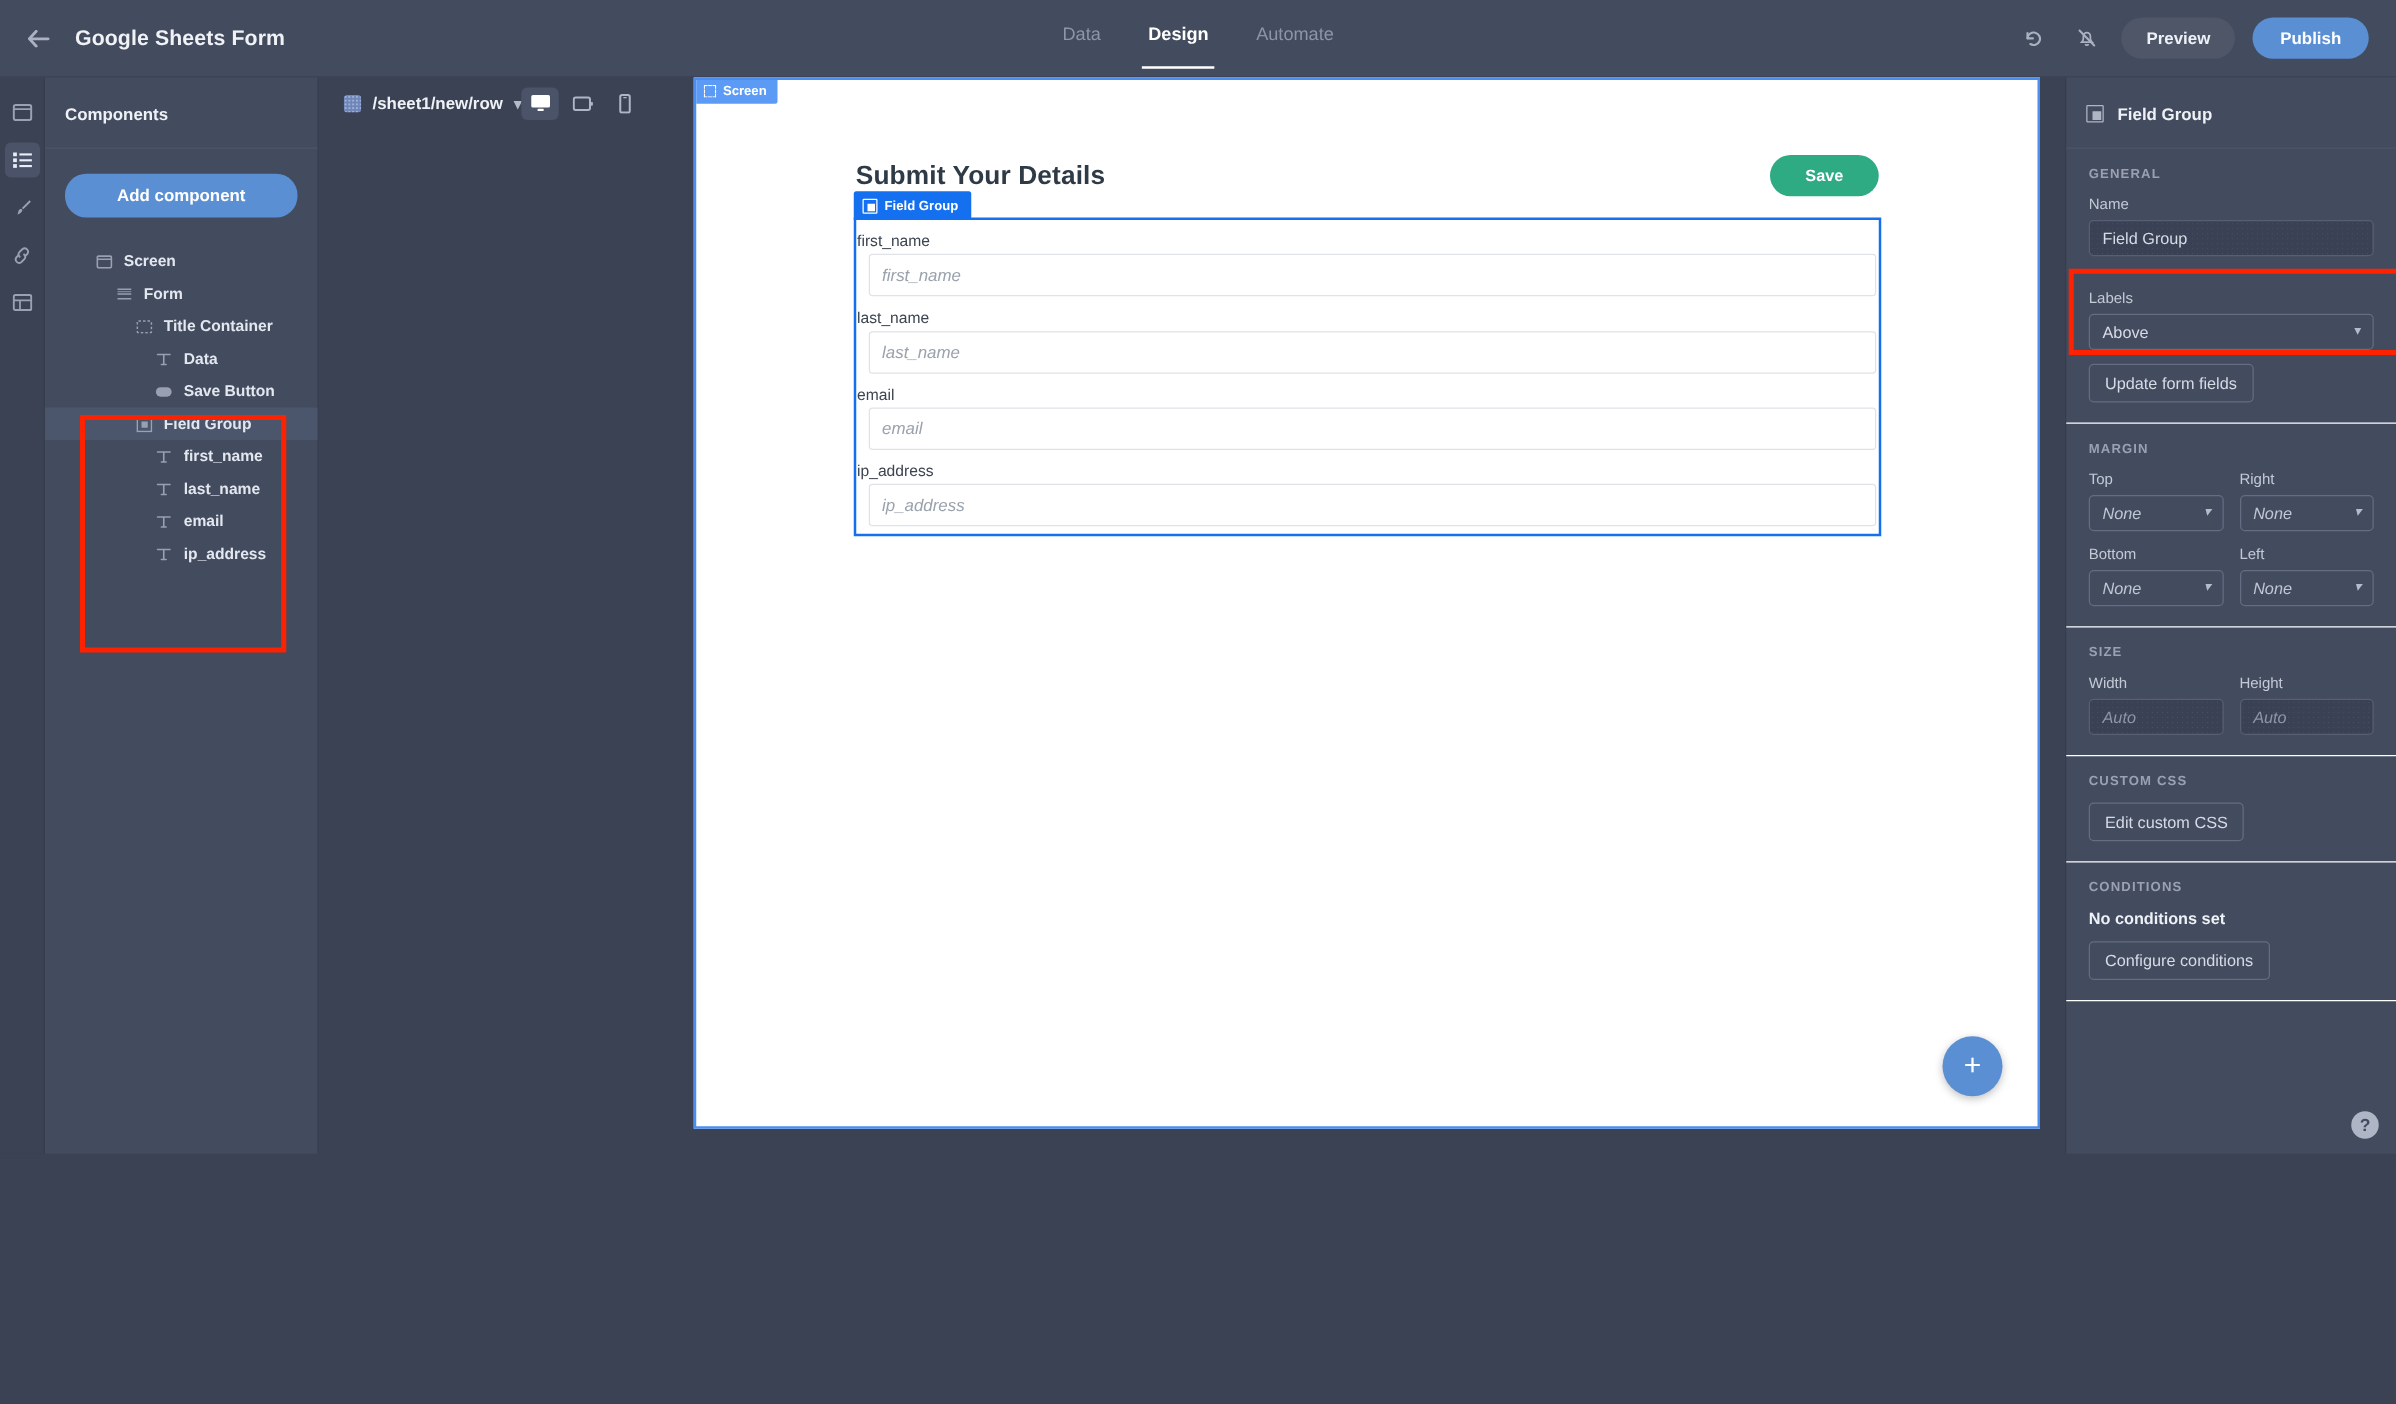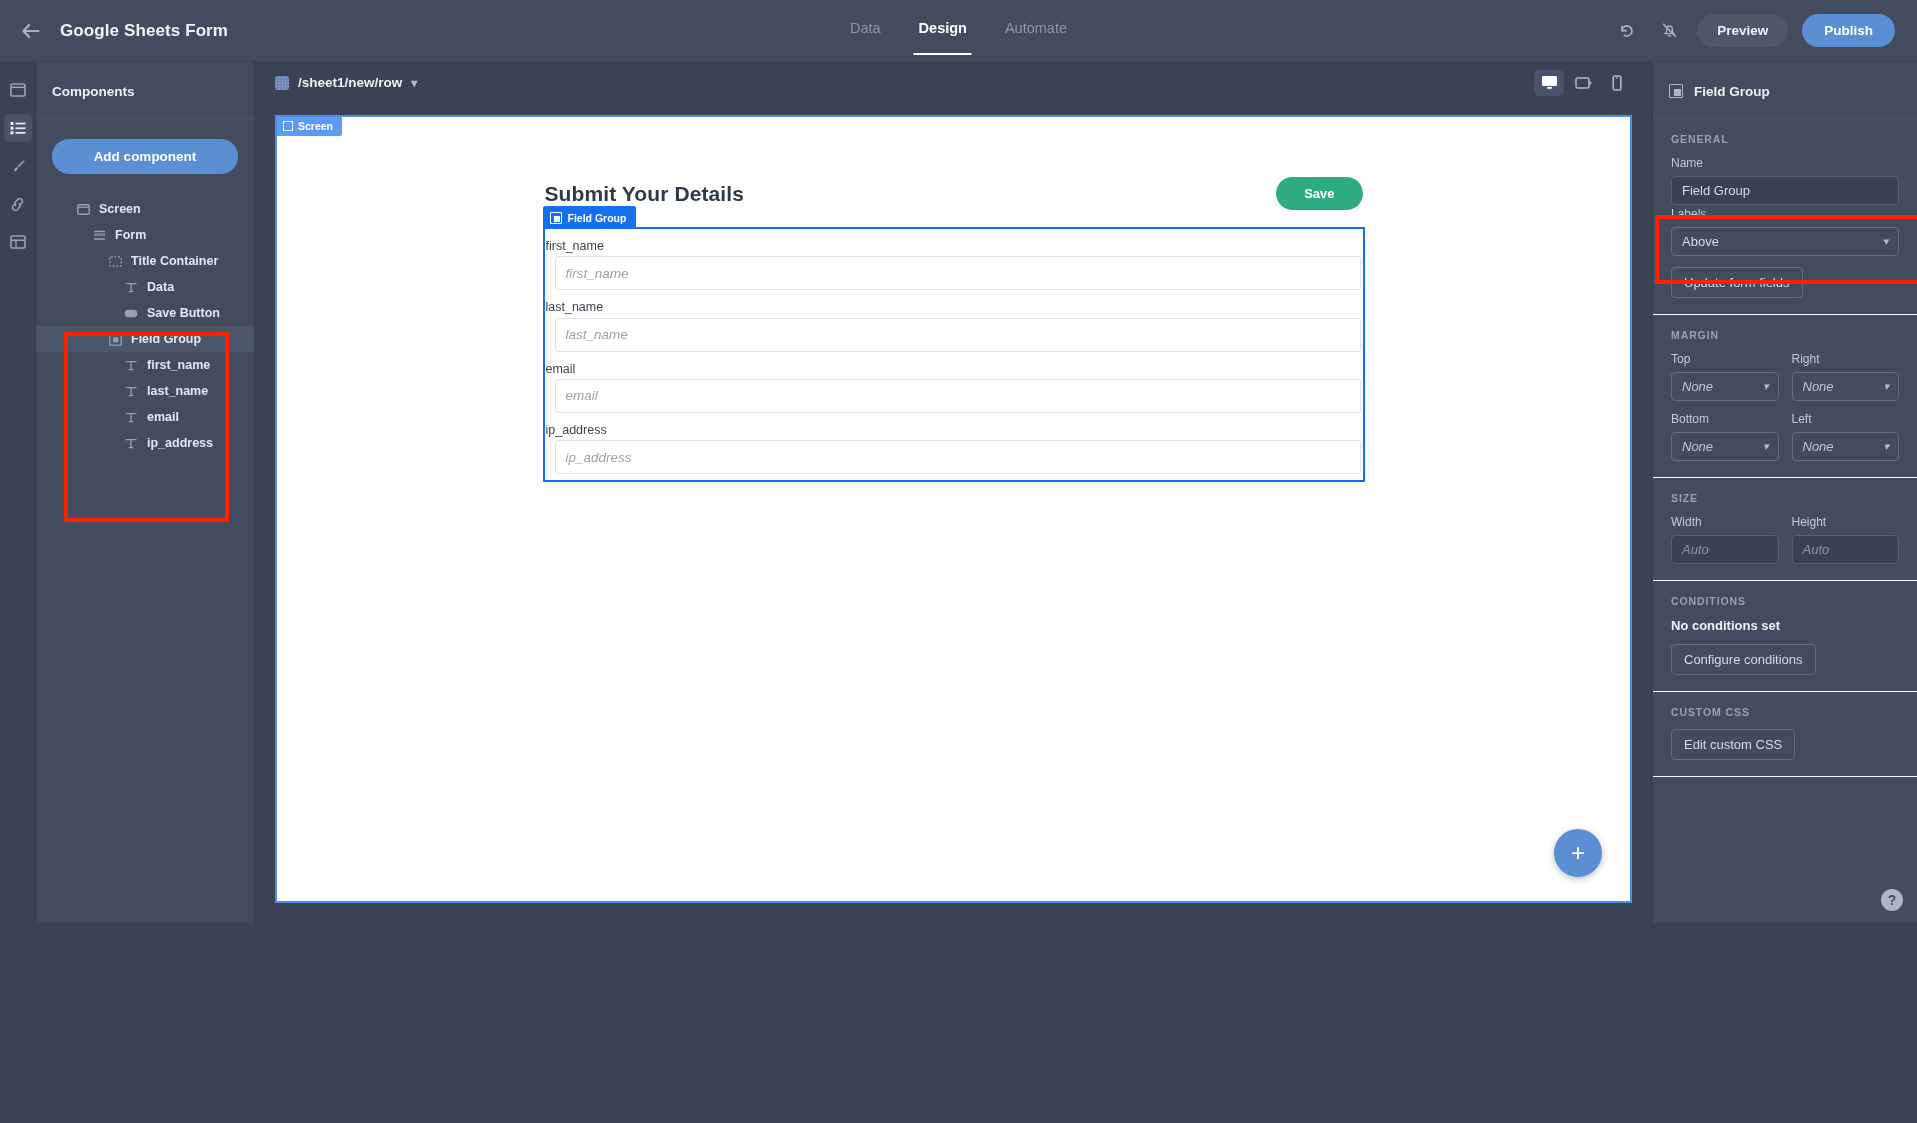--- a/index.html
+++ b/index.html
@@ -83,21 +83,21 @@
   }
   .tree{margin-top:22px;}
   .tree-item{
     display:flex;align-items:center;gap:9px;height:26px;font-size:12.5px;
     color:#e3e7ef;font-weight:bold;cursor:pointer;padding-right:8px;
   }
   .tree-item .tico{width:14px;height:14px;flex:0 0 14px;display:flex;align-items:center;justify-content:center;color:#98a0b2;}
   .tree-item.selected{background:#4b556b;}
 
   
-  .canvas-wrap{flex:1 1 auto;display:flex;flex-direction:column;background:#3b4254;min-width:0;position:relative;gap:12px;}
+  .canvas-wrap{flex:1 1 auto;display:flex;flex-direction:row;background:#3b4254;min-width:0;position:relative;}
   .canvas-bar{
     height:41px;flex:0 0 41px;display:flex;align-items:center;padding:0 20px;position:relative;
   }
   .route{display:flex;align-items:center;gap:9px;font-size:13.5px;font-weight:bold;color:#eef1f6;cursor:pointer;}
   .route-chip{
     width:14px;height:14px;border-radius:3px;background:#6f87b8;
     background-image:radial-gradient(#9fb2d6 .6px, transparent .7px);background-size:3px 3px;
   }
   .chev{color:#b4bccc;font-size:12px;}
   .device-group{margin-left:auto;display:flex;align-items:center;gap:4px;}
@@ -499,21 +499,21 @@
       <div class="props-sep"></div>
 
       <div class="section">
         <div class="section-title">GENERAL</div>
 
         <div class="flabel">Name</div>
         <div class="textinput">
           <span>Field Group</span>
         </div>
 
-        <div class="flabel" style="margin-top:2px">Labels</div>
+        <div class="flabel" style="margin-top:26px">Labels</div>
         <div class="selectbox">
           <span>Above</span>
           <span class="chev2">▾</span>
         </div>
 
         <button class="ghost-btn">Update form fields</button>
       </div>
 
       <div class="section">
         <div class="section-title">MARGIN</div>
@@ -561,30 +561,30 @@
           <div>
             <div class="flabel">Height</div>
             <div class="textinput ph">
               <span>Auto</span>
             </div>
           </div>
         </div>
       </div>
 
       <div class="section">
+        <div class="section-title">CUSTOM CSS</div>
+        <button class="ghost-btn" style="margin-top:0">Edit custom CSS</button>
+      </div>
+
+      <div class="section">
         <div class="section-title">CONDITIONS</div>
         <div class="nocond">No conditions set</div>
         <button class="ghost-btn">Configure conditions</button>
       </div>
 
-      <div class="section">
-        <div class="section-title">CUSTOM CSS</div>
-        <button class="ghost-btn" style="margin-top:0">Edit custom CSS</button>
-      </div>
-
       <div class="help-btn">?</div>
     </div>
 
   </div>
 
   <div class="bottom-strip"></div>
 
   <div class="redbox" id="redbox-tree"></div>
   <div class="redbox" id="redbox-labels"></div>
 

